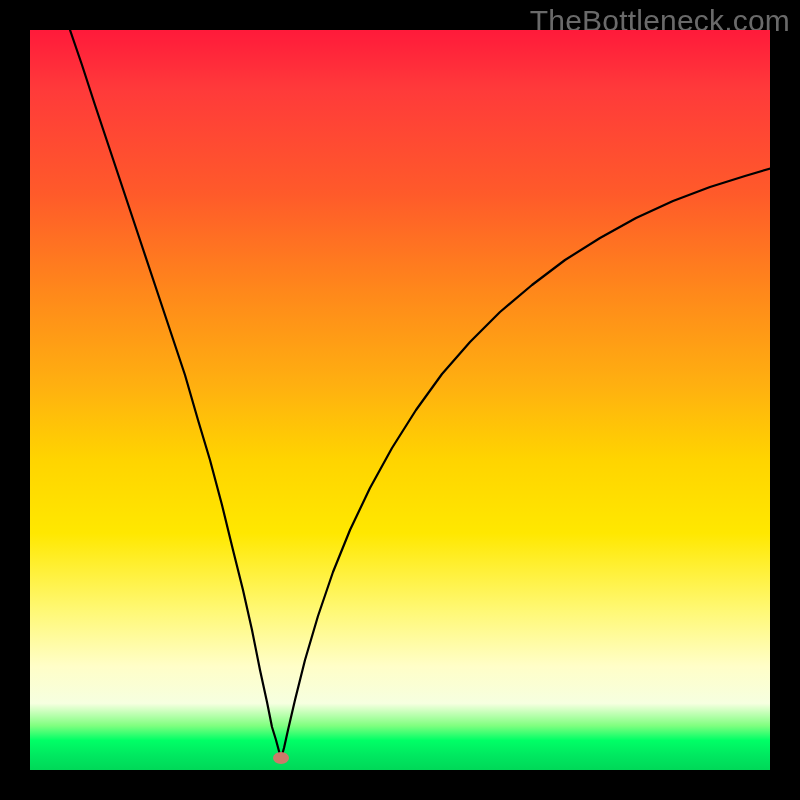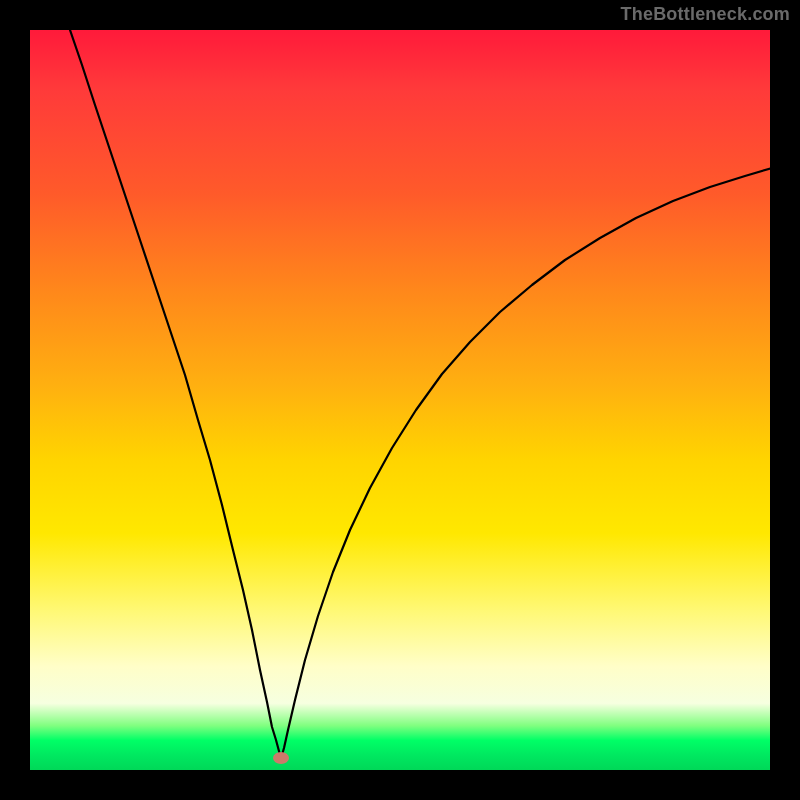--- a/index.html
+++ b/index.html
@@ -59,22 +59,22 @@
   }
   .marker {
     fill: #cc7a6a;
     stroke: none;
   }
   .watermark {
     position: absolute;
     top: 4px;
     right: 10px;
     color: #6a6a6a;
-    font-size: 18px;
-    font-weight: 700;
+    font-size: 30px;
+    font-weight: 400;
     letter-spacing: 0.2px;
     user-select: none;
     text-align: center;
   }
 </style>
 </head>
 <body>
 
 <div class="frame">
   <div class="watermark">TheBottleneck.com</div>

